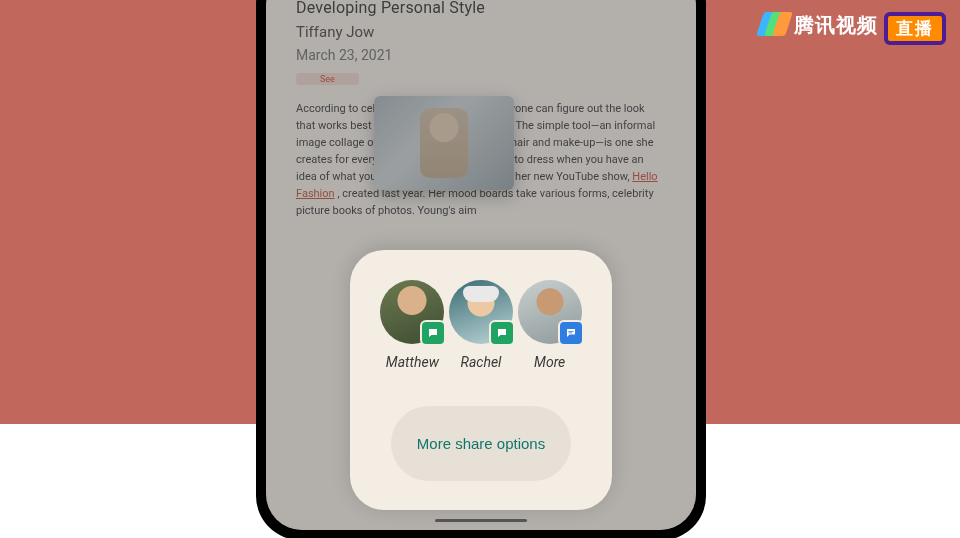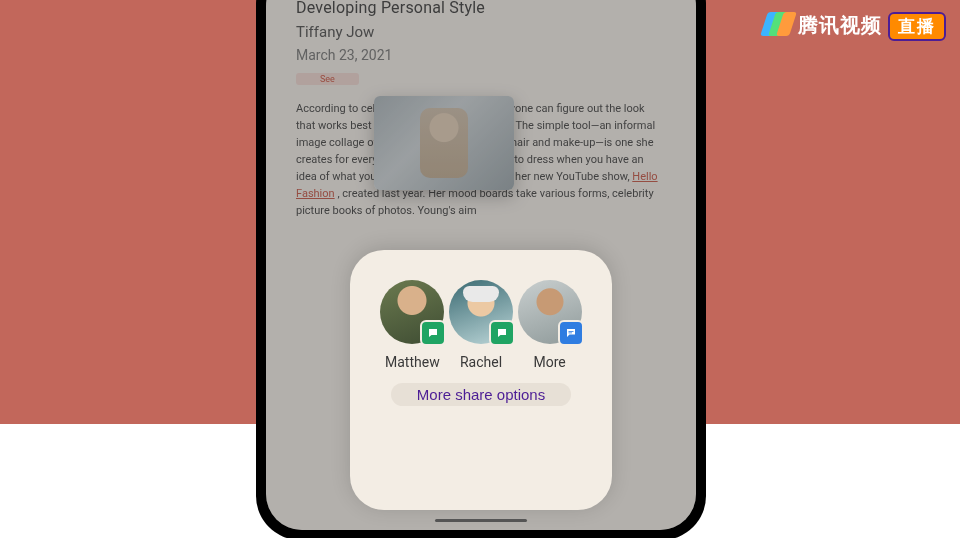--- a/index.html
+++ b/index.html
@@ -11,44 +11,44 @@
 .bg-title{font-size:16px;color:#555;letter-spacing:.2px;}
 .bg-author{font-size:15px;color:#666;margin-top:6px;}
 .bg-date{font-size:14px;color:#888;margin-top:6px;}
 .bg-tag{display:inline-block;margin-top:10px;font-size:9px;color:#d46a5a;background:#f6e0da;padding:1px 24px;border-radius:3px;}
 .bg-body{margin-top:14px;font-size:11px;line-height:1.55;color:#5b5b5b;}
 .bg-body a{color:#cf6b5c;text-decoration:underline;}
 .bg-side{position:absolute;left:-62px;top:-6px;width:110px;color:#555;font-size:13px;line-height:1.5;}
 .floating-img{position:absolute;left:108px;top:126px;width:140px;height:94px;border-radius:6px;background:linear-gradient(135deg,#b9c2c7 0%,#d7dde0 40%,#a9b3b8 100%);box-shadow:0 6px 18px rgba(0,0,0,.25);overflow:hidden;}
 .floating-img::before{content:"";position:absolute;left:46px;top:12px;width:48px;height:70px;background:radial-gradient(circle at 50% 28%,#e9d7c3 0 14px,transparent 15px),linear-gradient(#d7c9b8,#cbb9a2);border-radius:10px;}
 .share-sheet{position:absolute;left:84px;right:84px;bottom:20px;height:260px;background:#f3ede4;border-radius:34px;padding:30px 22px 18px;box-sizing:border-box;display:flex;flex-direction:column;align-items:center;box-shadow:0 -2px 20px rgba(0,0,0,.15);}
-.share-row{display:flex;justify-content:space-between;width:100%;padding:0 6px;box-sizing:border-box;}
+.share-row{display:flex;justify-content:space-between;width:100%;padding:0 6px;box-sizing:border-box;font-style:italic;}
 .contact{display:flex;flex-direction:column;align-items:center;width:80px;cursor:pointer;}
 .avatar{position:relative;width:64px;height:64px;border-radius:50%;}
 .avatar .badge{position:absolute;right:-2px;bottom:-2px;width:22px;height:22px;border-radius:6px;border:2px solid #f3ede4;display:flex;align-items:center;justify-content:center;font-size:11px;font-weight:700;color:#fff;}
 .av1{background:radial-gradient(circle at 50% 32%,#d9b18b 0 14px,transparent 15px),linear-gradient(160deg,#6b7a4f,#3f4d33);}
 .av2{background:radial-gradient(circle at 50% 34%,#e7c39a 0 14px,transparent 15px),linear-gradient(160deg,#2e2e2e,#0f0f0f);}
 .av3{background:radial-gradient(circle at 50% 36%,#ecc9a3 0 13px,transparent 14px),linear-gradient(160deg,#3a6a72,#bcd6d8);}
 .av3::after{content:"";position:absolute;left:14px;top:6px;width:36px;height:16px;background:#e9e9e9;border-radius:8px 8px 12px 12px;}
 .av4{background:radial-gradient(circle at 50% 34%,#c79a74 0 13px,transparent 14px),linear-gradient(160deg,#c9cfcf,#8f9a9a);}
 .b-chat{background:#1fa463;}
 .b-gmail{background:#fff;}
 .b-gmail svg{display:block;}
 .b-msg{background:#2f7de1;}
 .cname{margin-top:10px;font-size:14px;color:#3a3a3a;}
-.more-btn{margin-top:13px;padding:3px 26px;background:#e7e0d6;border-radius:999px;font-size:15px;color:#4c1d95;cursor:pointer;border:none;}
+.more-btn{margin-top:36px;padding:29px 26px;background:#e7e0d6;border-radius:999px;font-size:15px;color:#0f766e;cursor:pointer;border:none;}
 .home-ind{position:absolute;bottom:8px;left:50%;transform:translateX(-50%);width:92px;height:3px;background:#555;border-radius:3px;}
 .wm{position:absolute;top:12px;right:14px;display:flex;align-items:flex-start;gap:6px;}
 .wm-logo{width:28px;height:24px;position:relative;}
 .wm-logo span{position:absolute;width:13px;height:24px;border-radius:3px;transform:skewX(-18deg);}
 .wm-logo .a{left:0;background:#3cb4ff;}
 .wm-logo .b{left:8px;background:#53e07a;}
 .wm-logo .c{left:16px;background:#ff9b3c;}
 .wm-txt{color:#fff;font-weight:700;font-size:20px;letter-spacing:1px;}
-.wm-badge{background:#ff8a00;color:#fff;font-size:17px;font-weight:800;padding:1px 8px;border-radius:6px;border:2px solid #4c1d95;letter-spacing:2px;}
+.wm-badge{background:#ff8a00;color:#fff;font-size:17px;font-weight:800;padding:1px 8px;border-radius:6px;border:4px solid #4c1d95;letter-spacing:2px;}
 </style>
 </head>
 <body>
 
 <div class="stage">
 
   <div class="phone">
     <div class="phone-inner">
 
       <div class="bg-side">

